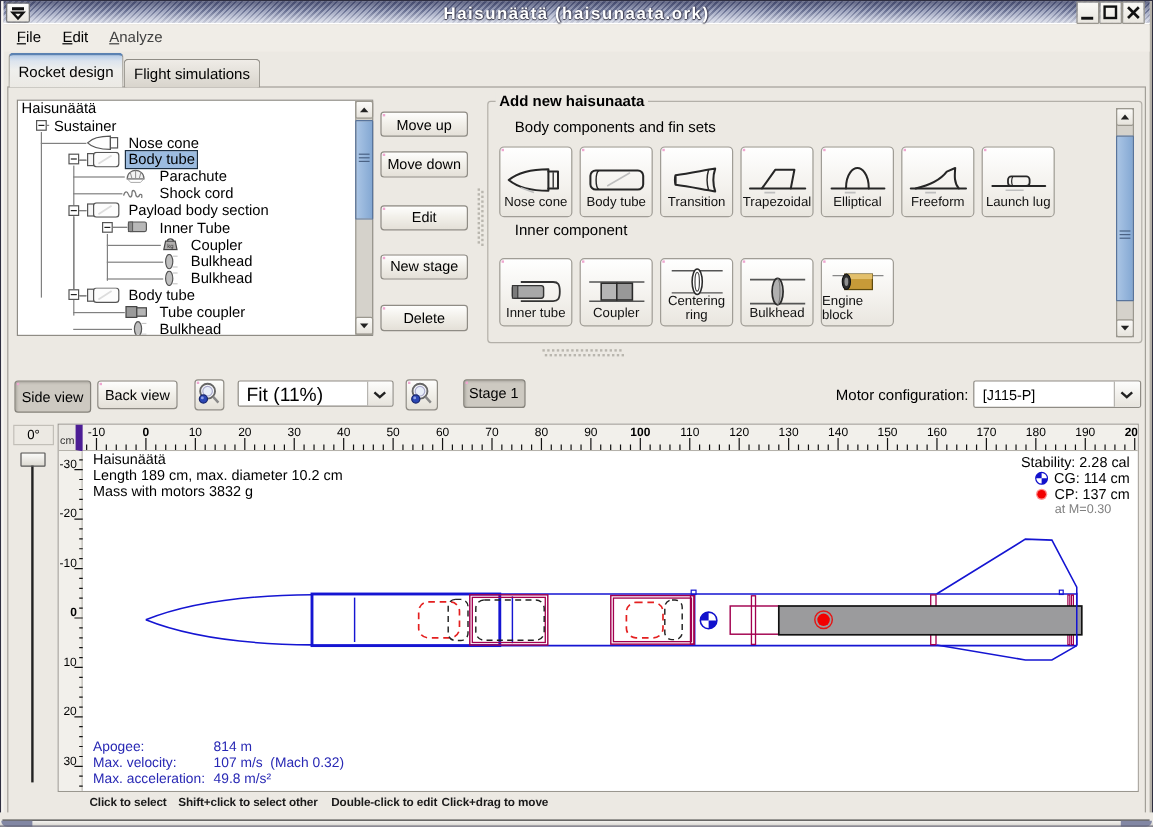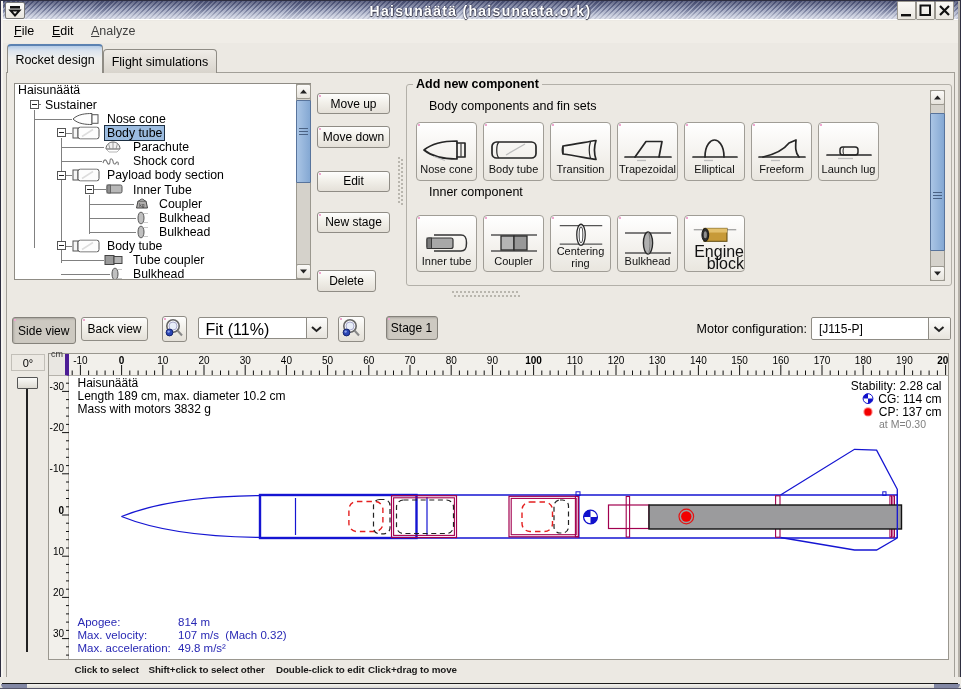--- a/index.html
+++ b/index.html
@@ -179,21 +179,21 @@
     </div>
     <div style="position:absolute;left:296px;top:100px;width:15px;height:83px;background:linear-gradient(90deg,#aac5e5,#84a8d3);border:1px solid #58749c;box-sizing:border-box;border-radius:1px"></div>
     <div style="position:absolute;left:299px;top:128px;width:9px;height:1px;background:#4a6284"></div>
     <div style="position:absolute;left:299px;top:131px;width:9px;height:1px;background:#4a6284"></div>
     <div style="position:absolute;left:299px;top:134px;width:9px;height:1px;background:#4a6284"></div>
   </div>
 <div class="btn" style="z-index:4;left:317px;top:93px;width:73px;height:21px">Move up</div>
 <div class="btn" style="z-index:4;left:317px;top:126px;width:73px;height:22px">Move down</div>
 <div class="btn" style="z-index:4;left:317px;top:170.5px;width:73px;height:21.5px">Edit</div>
 <div class="btn" style="z-index:4;left:317px;top:211.5px;width:73px;height:21px">New stage</div>
-<div class="btn" style="z-index:4;left:317px;top:270px;width:59px;height:21.5px">Delete</div>
+<div class="btn" style="z-index:4;left:317px;top:254px;width:73px;height:21.5px">Delete</div>
 <div class="abs" style="z-index:4;left:398px;top:157px;width:6px;height:48px">
     <div style="position:absolute;left:0;top:0px;width:2px;height:2px;background:#b9b6ae"></div>
     <div style="position:absolute;left:3px;top:2px;width:2px;height:2px;background:#b9b6ae"></div>
     <div style="position:absolute;left:0;top:4px;width:2px;height:2px;background:#b9b6ae"></div>
     <div style="position:absolute;left:3px;top:6px;width:2px;height:2px;background:#b9b6ae"></div>
     <div style="position:absolute;left:0;top:8px;width:2px;height:2px;background:#b9b6ae"></div>
     <div style="position:absolute;left:3px;top:10px;width:2px;height:2px;background:#b9b6ae"></div>
     <div style="position:absolute;left:0;top:12px;width:2px;height:2px;background:#b9b6ae"></div>
     <div style="position:absolute;left:3px;top:14px;width:2px;height:2px;background:#b9b6ae"></div>
     <div style="position:absolute;left:0;top:16px;width:2px;height:2px;background:#b9b6ae"></div>
@@ -207,21 +207,21 @@
     <div style="position:absolute;left:0;top:32px;width:2px;height:2px;background:#b9b6ae"></div>
     <div style="position:absolute;left:3px;top:34px;width:2px;height:2px;background:#b9b6ae"></div>
     <div style="position:absolute;left:0;top:36px;width:2px;height:2px;background:#b9b6ae"></div>
     <div style="position:absolute;left:3px;top:38px;width:2px;height:2px;background:#b9b6ae"></div>
     <div style="position:absolute;left:0;top:40px;width:2px;height:2px;background:#b9b6ae"></div>
     <div style="position:absolute;left:3px;top:42px;width:2px;height:2px;background:#b9b6ae"></div>
     <div style="position:absolute;left:0;top:44px;width:2px;height:2px;background:#b9b6ae"></div>
     <div style="position:absolute;left:3px;top:46px;width:2px;height:2px;background:#b9b6ae"></div>
   </div>
 <div class="abs" style="z-index:4;left:406px;top:84px;width:546px;height:202px;border:1px solid #b3b0a9;border-radius:3px"></div>
-<div class="abs" style="z-index:4;left:413px;top:77px;background:#ece9e3;padding:0 3px;font-size:12.5px;font-weight:bold">Add new component</div>
+<div class="abs" style="z-index:4;left:413px;top:77px;background:#ece9e3;padding:0 3px;font-size:12.5px;font-weight:bold">Add new haisunaata</div>
 <div class="abs" style="z-index:4;left:429px;top:99px;font-size:12.5px">Body components and fin sets</div>
 <div class="abs" style="z-index:4;left:429px;top:185px;font-size:12.5px">Inner component</div>
 <div style="z-index:5;position:absolute">
     <div class="cbtn" style="left:416px;top:121.5px;width:61px;height:59px">
       <div style="position:absolute;left:50%;top:12px;transform:translateX(-50%)"><svg width="52" height="30" viewBox="0 0 52 30">
           <path d="M3,15 C12,7.5 25,6 36,6 L36,24 C25,24 12,22.5 3,15 Z" fill="none" stroke="#262626" stroke-width="1.7" stroke-linejoin="round" stroke-linecap="round"></path>
           <path d="M36,8 L44,8 L44,22 L36,22" fill="none" stroke="#262626" stroke-width="1.7" stroke-linejoin="round" stroke-linecap="round"></path>
           <line x1="40" y1="8.5" x2="40" y2="21.5" stroke="#262626" stroke-width="1.1"></line>
           <line x1="13" y1="21.5" x2="24" y2="25.5" stroke="#bdbdbd" stroke-width="1.3"></line>
         </svg></div>
@@ -313,21 +313,21 @@
     </div>
     <div class="cbtn" style="left:684px;top:215px;width:61px;height:57px">
       <div style="position:absolute;left:50%;top:5px;transform:translateX(-50%)"><svg width="48" height="27.7" viewBox="0 0 52 30">
           <line x1="3" y1="9.5" x2="15" y2="9.5" stroke="#888" stroke-width="1.1"></line>
           <line x1="38" y1="9.5" x2="49" y2="9.5" stroke="#888" stroke-width="1.1"></line>
           <rect x="14" y="8" width="25" height="14" fill="#c79a38" stroke="#5f4a0e" stroke-width="1.1"></rect>
           <rect x="14" y="8" width="25" height="4.5" fill="#e3c06c" stroke="none"></rect>
           <ellipse cx="15.5" cy="15" rx="3.7" ry="7" fill="#2e2e2e" stroke="#111" stroke-width="1"></ellipse>
           <ellipse cx="15.5" cy="15" rx="1.7" ry="3.8" fill="#909090"></ellipse>
         </svg></div>
-      <div style="position:absolute;left:0;right:0;bottom:2px;text-align:right;font-size:16px;line-height:11.5px;color:#111">Engine<br>block</div>
+      <div style="position:absolute;left:0;right:0;bottom:2px;text-align:left;font-size:11px;line-height:11.5px;color:#111">Engine<br>block</div>
     </div>
   </div>
 <div style="z-index:5;position:absolute">
     <div style="position:absolute;left:930px;top:90px;width:15px;height:191px;background:#d5d2cb;border:1px solid #9b988f;box-sizing:border-box"></div>
     <div style="position:absolute;left:930px;top:90px;width:15px;height:15px;background:linear-gradient(#fbfaf8,#e6e3dc);border:1px solid #9b988f;box-sizing:border-box;border-radius:2px">
       <svg width="13" height="13" style="position:absolute;left:0;top:0">
         <path d="M3,8.5 L6.5,4.5 L10,8.5 Z" fill="#222"></path>
       </svg>
     </div>
     <div style="position:absolute;left:930px;top:266px;width:15px;height:15px;background:linear-gradient(#fbfaf8,#e6e3dc);border:1px solid #9b988f;box-sizing:border-box;border-radius:2px">
@@ -409,21 +409,21 @@
 <div style="position:absolute;left:7px;top:4px;font-size:12px">[J115-P]</div>
 <div style="position:absolute;right:0;top:0;width:22px;height:100%;background:linear-gradient(#fdfdfc,#e7e4dd);border-left:1px solid #8f8c85;border-radius:0 2px 2px 0">
 <svg width="20" height="21" style="margin-top:0px">
         <path d="M5.5,9 L10,13 L14.5,9" fill="none" stroke="#222" stroke-width="2"></path>
       </svg></div>
   </div>
 <div class="abs" style="z-index:4;left:11px;top:354px;width:34px;height:17px;border:1px solid #c2bfb8;font-size:11px;display:flex;align-items:center;justify-content:center">0°</div>
 <div class="abs" style="z-index:4;left:26px;top:380px;width:2px;height:272px;background:#222"></div>
 <div class="abs" style="z-index:4;left:16.5px;top:377px;width:21px;height:12px;background:linear-gradient(#fafaf8,#dddad2);border:1px solid #555;border-radius:1px"></div>
 <div class="abs" style="z-index:4;left:48px;top:353px;width:901px;height:307px;border:1px solid #9a978f;background:#fff"></div>
-<div class="abs" style="z-index:4;left:49px;top:354px;width:20px;height:22px;background:#e9e7e2;border-right:4px solid #4c1d95;border-bottom:1px solid #b5b2ab;font-size:9px;color:#333;display:flex;align-items:flex-end;justify-content:center;padding-bottom:16px">cm</div>
+<div class="abs" style="z-index:4;left:49px;top:354px;width:20px;height:22px;background:#e9e7e2;border-right:6px solid #4c1d95;border-bottom:1px solid #b5b2ab;font-size:9px;color:#333;display:flex;align-items:flex-end;justify-content:center;padding-bottom:3px">cm</div>
 <div class="abs" style="z-index:4;left:69px;top:354px;width:879px;height:22px;background:#f2f0eb;border-bottom:1px solid #b5b2ab"><svg width="879" height="22" viewBox="0 0 879 22">
       <line x1="3.2" y1="16.5" x2="3.2" y2="21" stroke="#111" stroke-width="1"></line>
       <line x1="11.4" y1="11" x2="11.4" y2="21" stroke="#111" stroke-width="1"></line>
       <line x1="19.6" y1="16.5" x2="19.6" y2="21" stroke="#111" stroke-width="1"></line>
       <line x1="27.9" y1="16.5" x2="27.9" y2="21" stroke="#111" stroke-width="1"></line>
       <line x1="36.1" y1="16.5" x2="36.1" y2="21" stroke="#111" stroke-width="1"></line>
       <line x1="44.4" y1="16.5" x2="44.4" y2="21" stroke="#111" stroke-width="1"></line>
       <line x1="52.6" y1="11" x2="52.6" y2="21" stroke="#111" stroke-width="1"></line>
       <line x1="60.8" y1="16.5" x2="60.8" y2="21" stroke="#111" stroke-width="1"></line>
       <line x1="69.1" y1="16.5" x2="69.1" y2="21" stroke="#111" stroke-width="1"></line>

